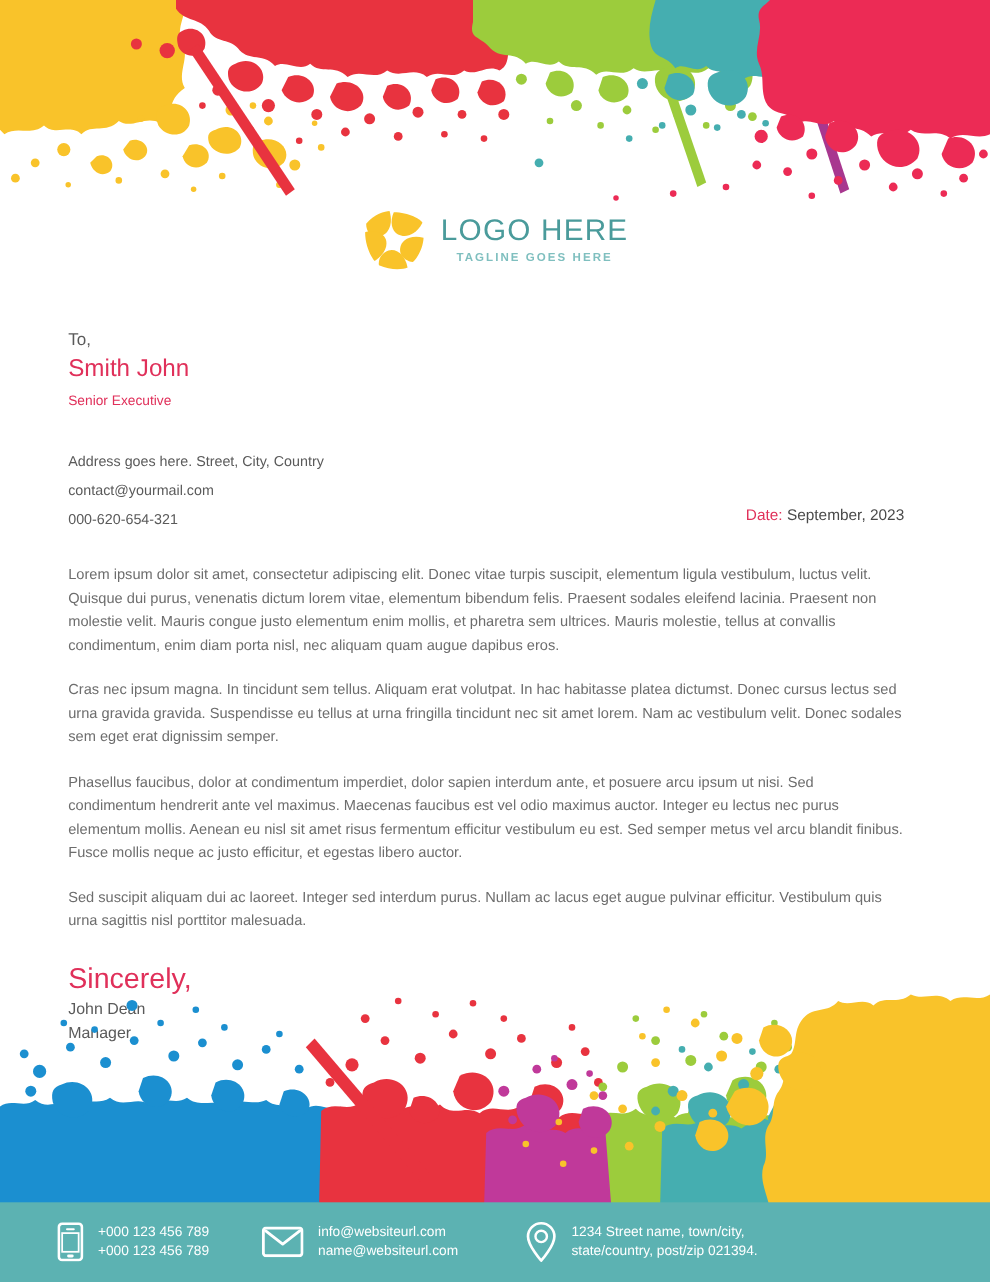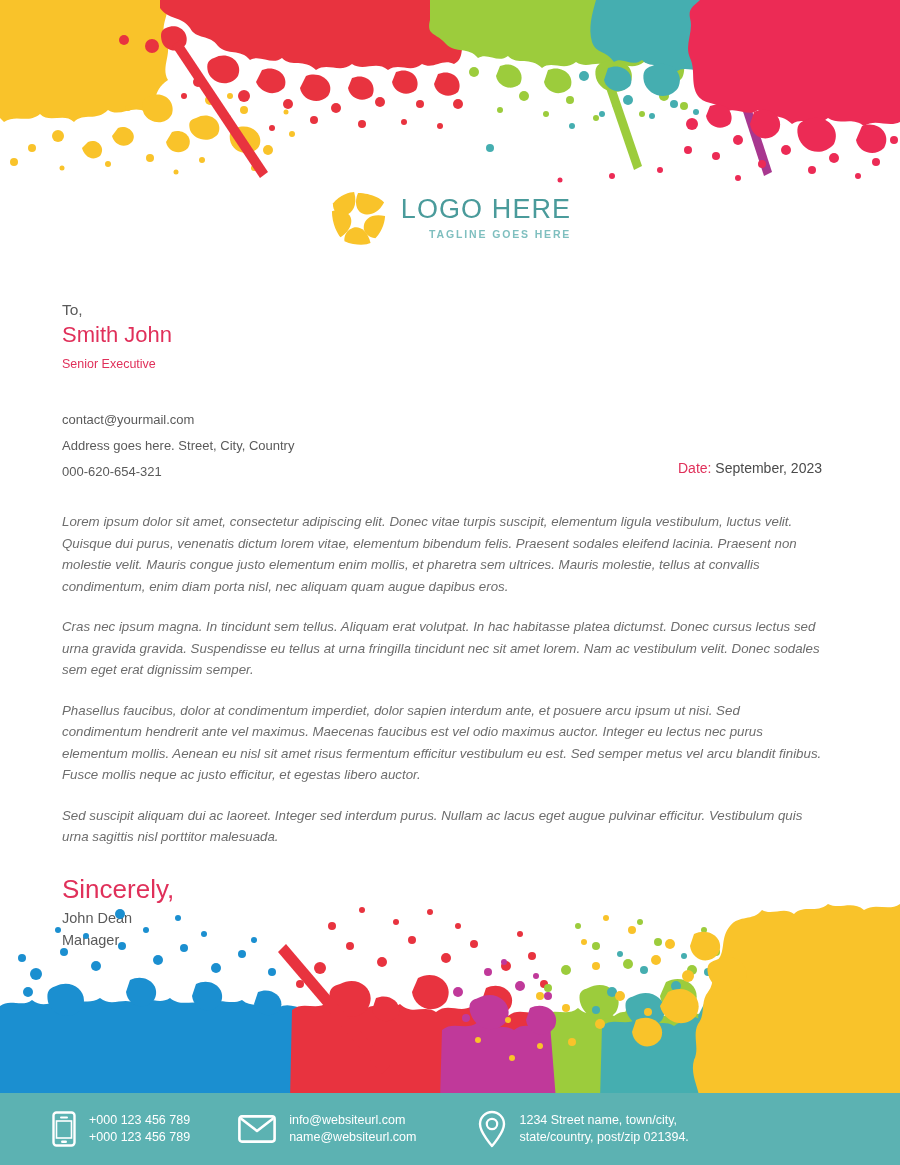--- a/index.html
+++ b/index.html
@@ -48,21 +48,21 @@
     gap: 14px;
   }
   .logo-mark {
     width: 58px;
     height: 56px;
     flex: 0 0 auto;
   }
   .logo-text {
     display: flex;
     flex-direction: column;
-    align-items: flex-end;
+    align-items: center;
     line-height: 1;
   }
   .logo-title {
     font-size: 27px;
     letter-spacing: 1.1px;
     color: #4a9b9b;
     font-weight: 400;
   }
   .logo-tagline {
     margin-top: 6px;
@@ -118,21 +118,20 @@
 
   .paragraphs {
     margin-top: 26px;
   }
   .para {
     font-size: 13.3px;
     line-height: 1.62;
     color: #6d6d6d;
     margin: 0 0 19px 0;
     text-align: left;
-    font-style: italic;
   }
 
   .sign-block {
     margin-top: 24px;
   }
   .sign-closing {
     font-size: 26px;
     color: #e0305a;
     line-height: 1.35;
   }
@@ -319,22 +318,22 @@
     </div>
   </div>
 
   <div class="content">
 
     <div class="to-label">To,</div>
     <div class="to-name">Smith John</div>
     <div class="to-role">Senior Executive</div>
 
     <div class="addr-block">
+      <div class="addr-line">Address goes here. Street, City, Country</div>
       <div class="addr-line">contact@yourmail.com</div>
-      <div class="addr-line">Address goes here. Street, City, Country</div>
       <div class="addr-line">000-620-654-321</div>
 
       <div class="date-row">
         <span class="date-label">Date:</span>
         <span>September, 2023</span>
       </div>
     </div>
 
     <div class="paragraphs">
       <p class="para">Lorem ipsum dolor sit amet, consectetur adipiscing elit. Donec vitae turpis suscipit, elementum ligula vestibulum, luctus velit. Quisque dui purus, venenatis dictum lorem vitae, elementum bibendum felis. Praesent sodales eleifend lacinia. Praesent non molestie velit. Mauris congue justo elementum enim mollis, et pharetra sem ultrices. Mauris molestie, tellus at convallis condimentum, enim diam porta nisl, nec aliquam quam augue dapibus eros.</p>

